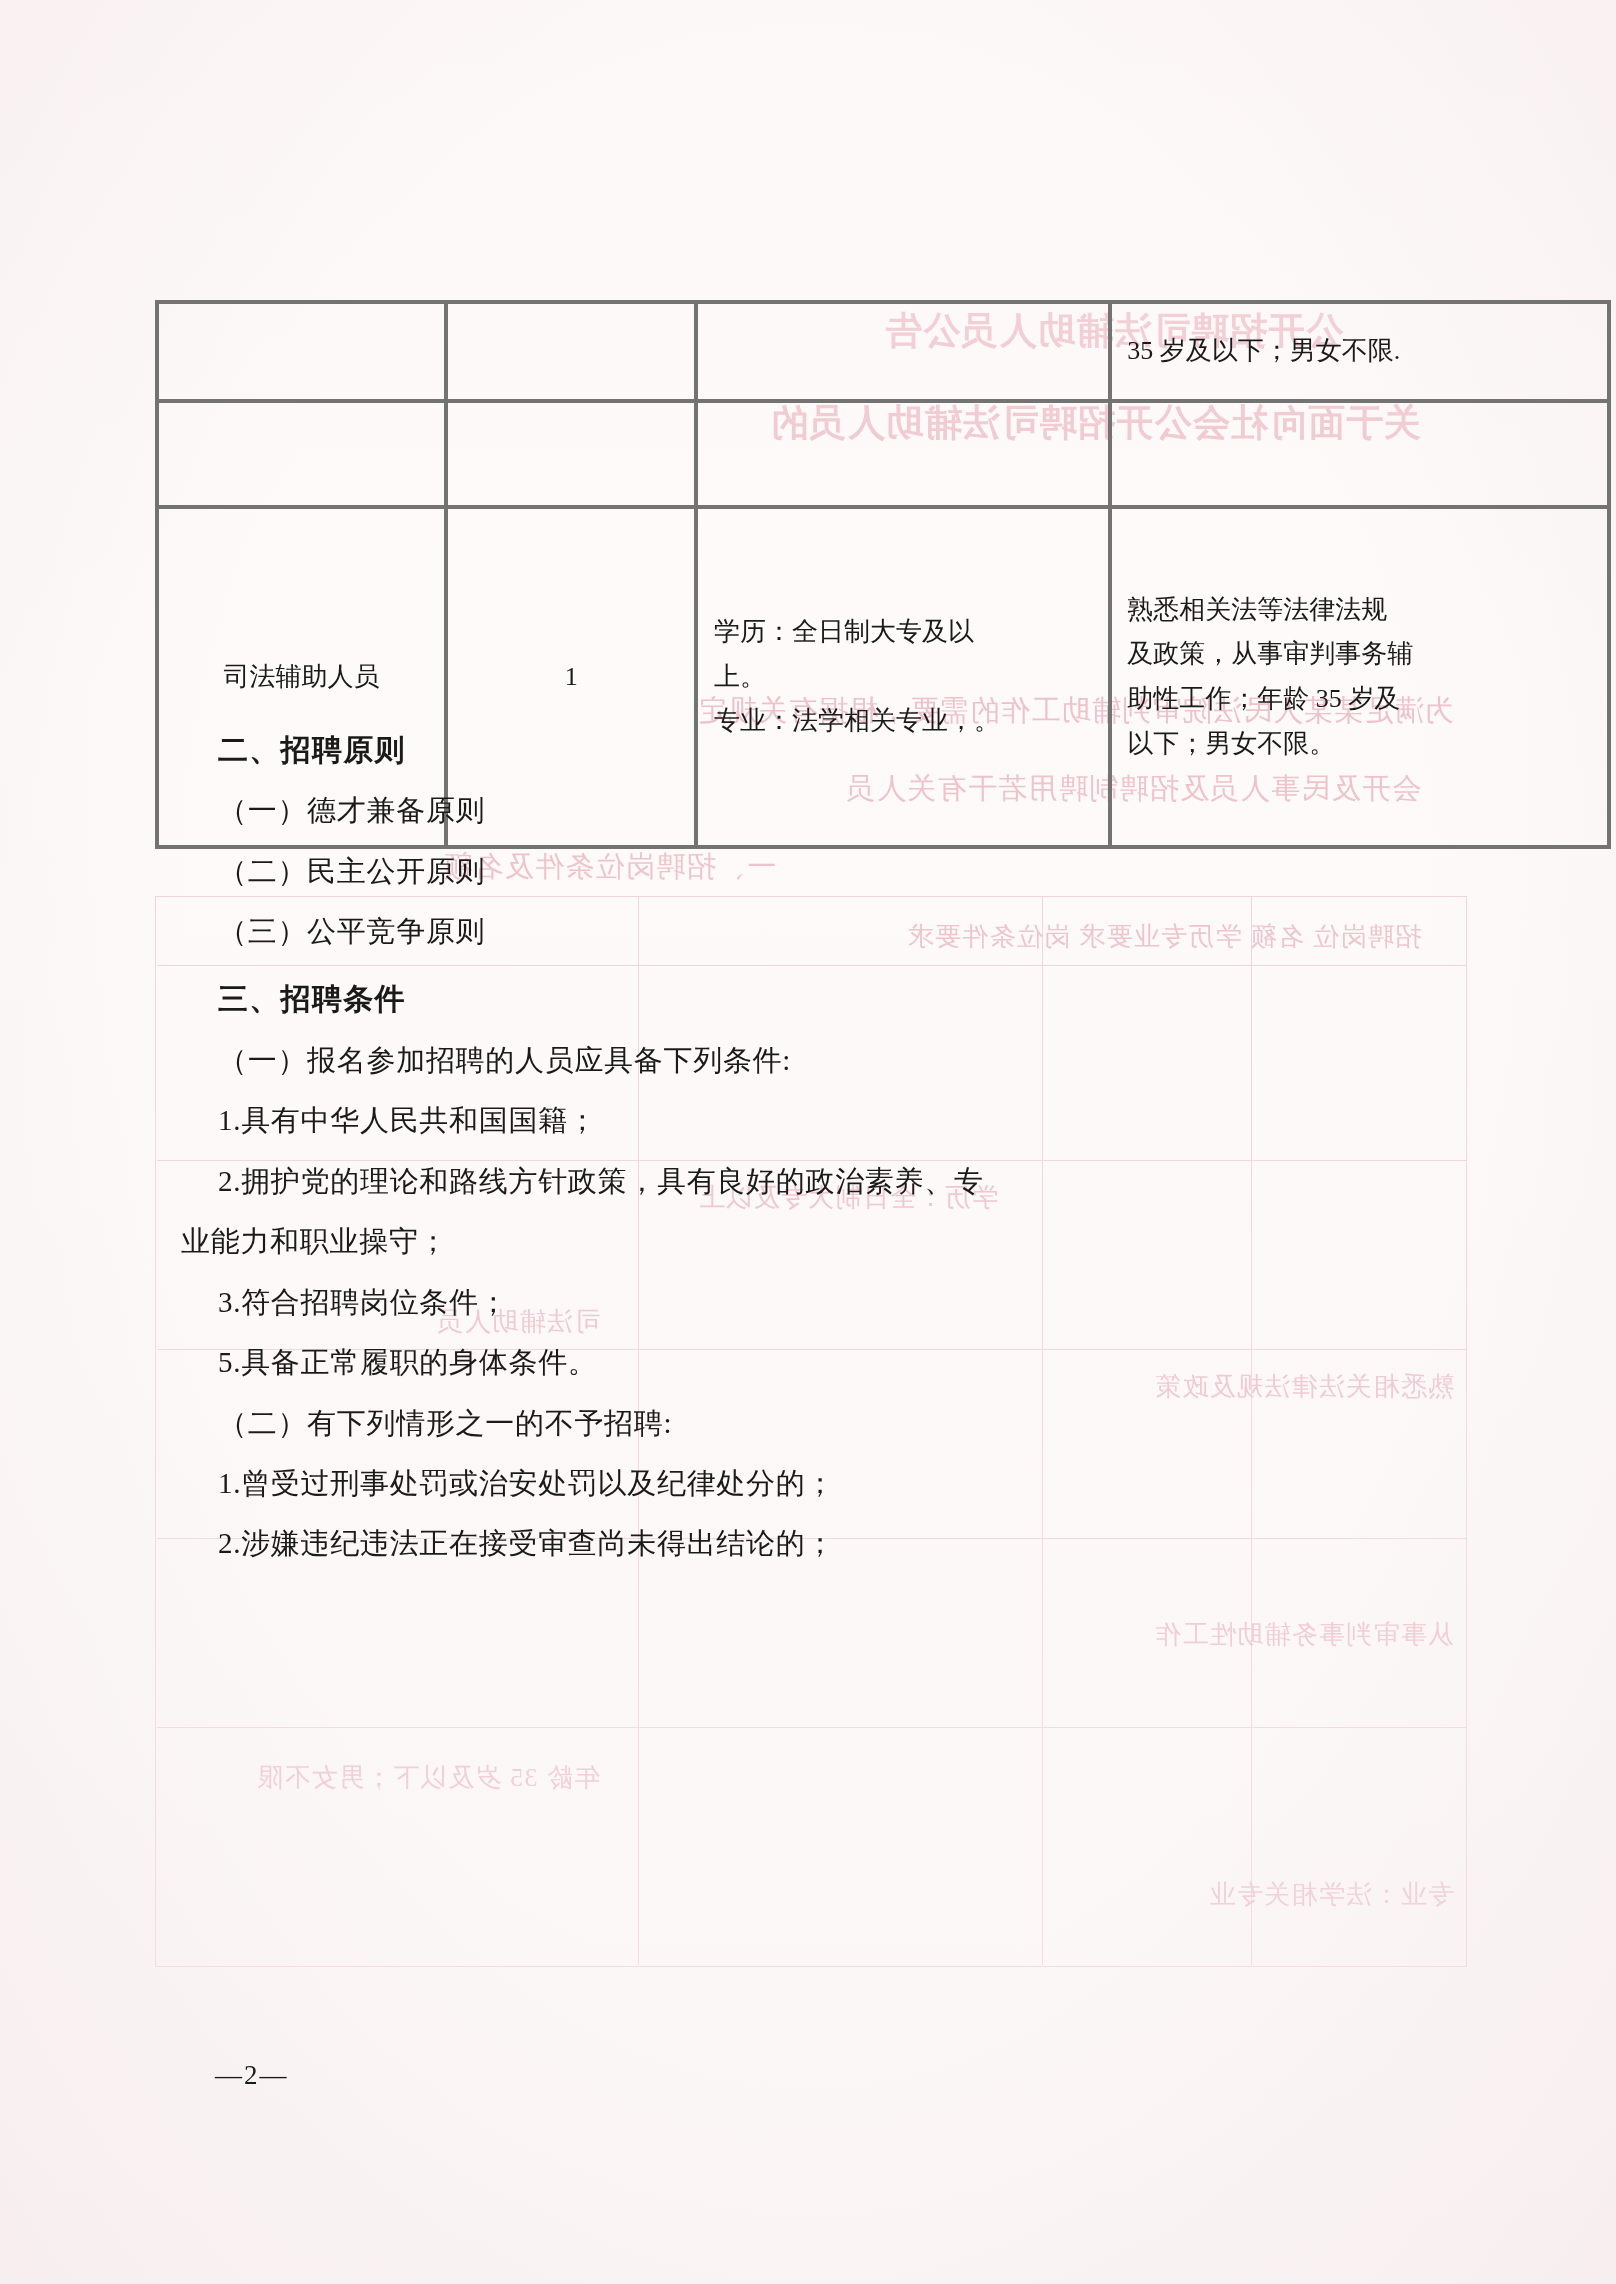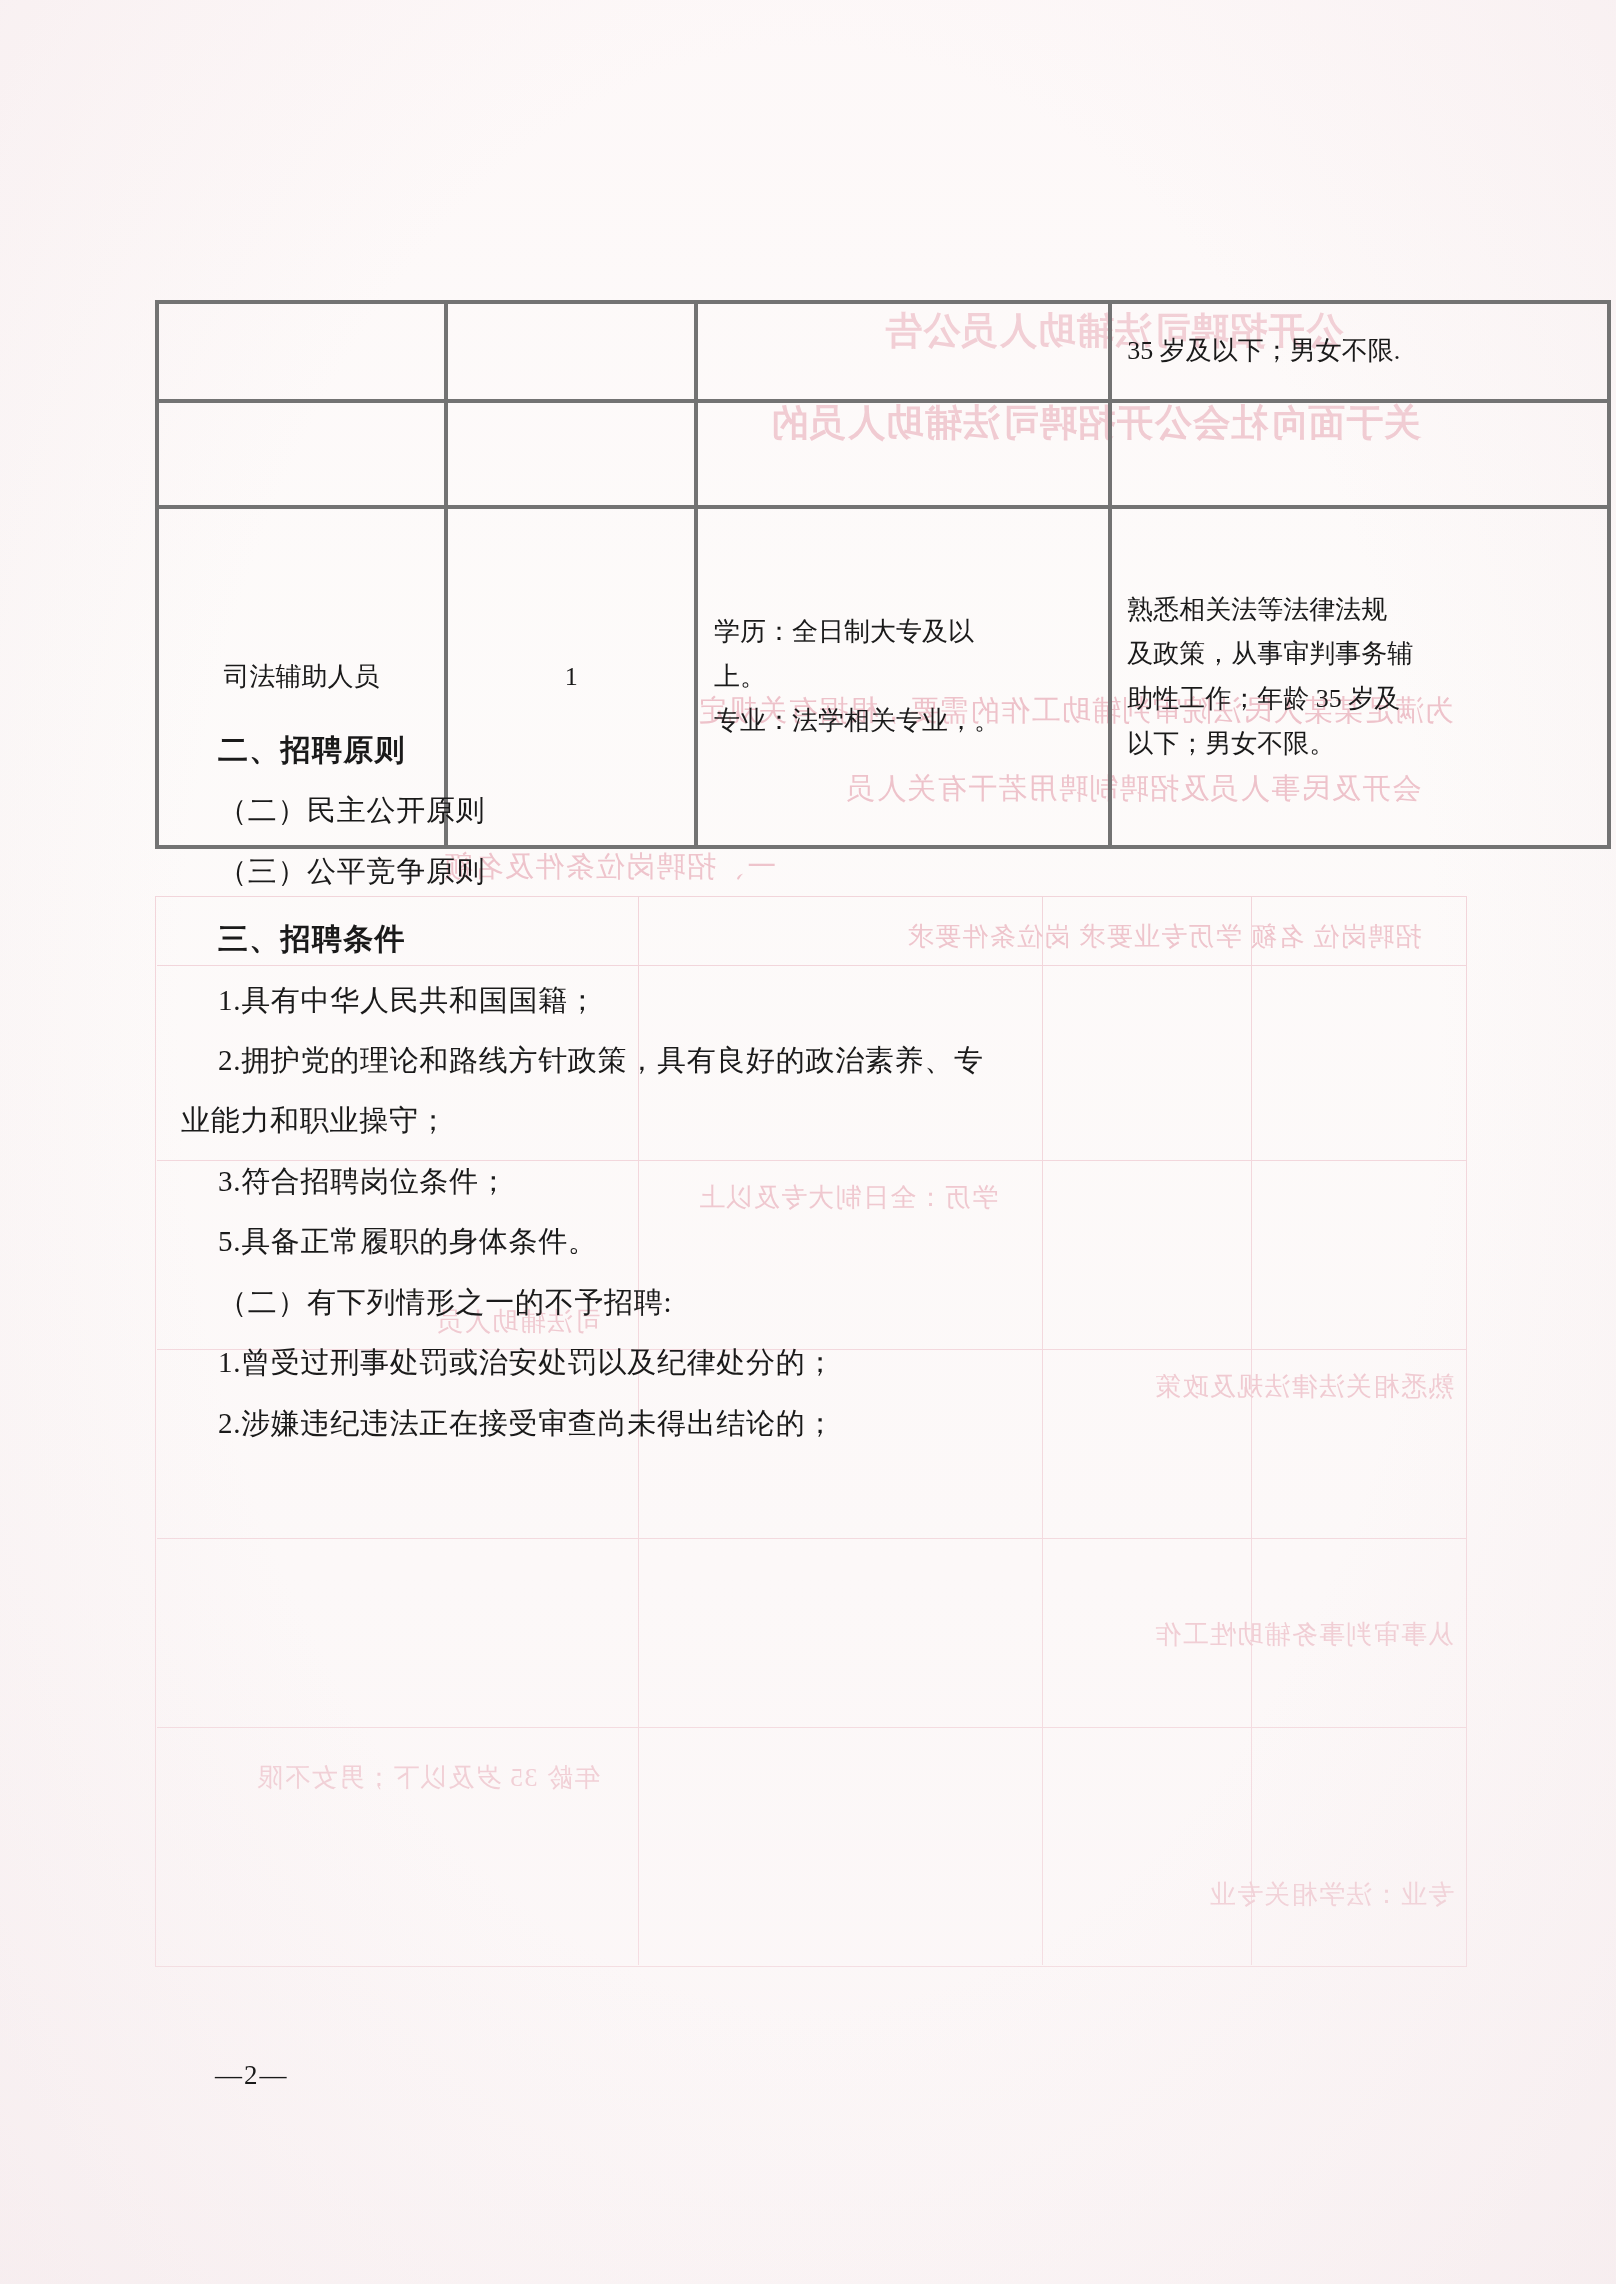--- a/index.html
+++ b/index.html
@@ -173,24 +173,26 @@
         <div>助性工作；年龄 35 岁及</div>
         <div>以下；男女不限。</div>
       </td>
     </tr>
   </tbody>
     </table>
 
   <div class="body">
 
     <div class="h2">二、招聘原则</div>
+    <div class="p">（一）德才兼备原则</div>
     <div class="p">（二）民主公开原则</div>
     <div class="p">（三）公平竞争原则</div>
 
     <div class="h2">三、招聘条件</div>
+    <div class="p">（一）报名参加招聘的人员应具备下列条件:</div>
     <div class="p">1.具有中华人民共和国国籍；</div>
     <div class="p">2.拥护党的理论和路线方针政策，具有良好的政治素养、专</div>
     <div class="p cont">业能力和职业操守；</div>
     <div class="p">3.符合招聘岗位条件；</div>
     <div class="p">5.具备正常履职的身体条件。</div>
     <div class="p">（二）有下列情形之一的不予招聘:</div>
     <div class="p">1.曾受过刑事处罚或治安处罚以及纪律处分的；</div>
     <div class="p">2.涉嫌违纪违法正在接受审查尚未得出结论的；</div>
   </div>
 

